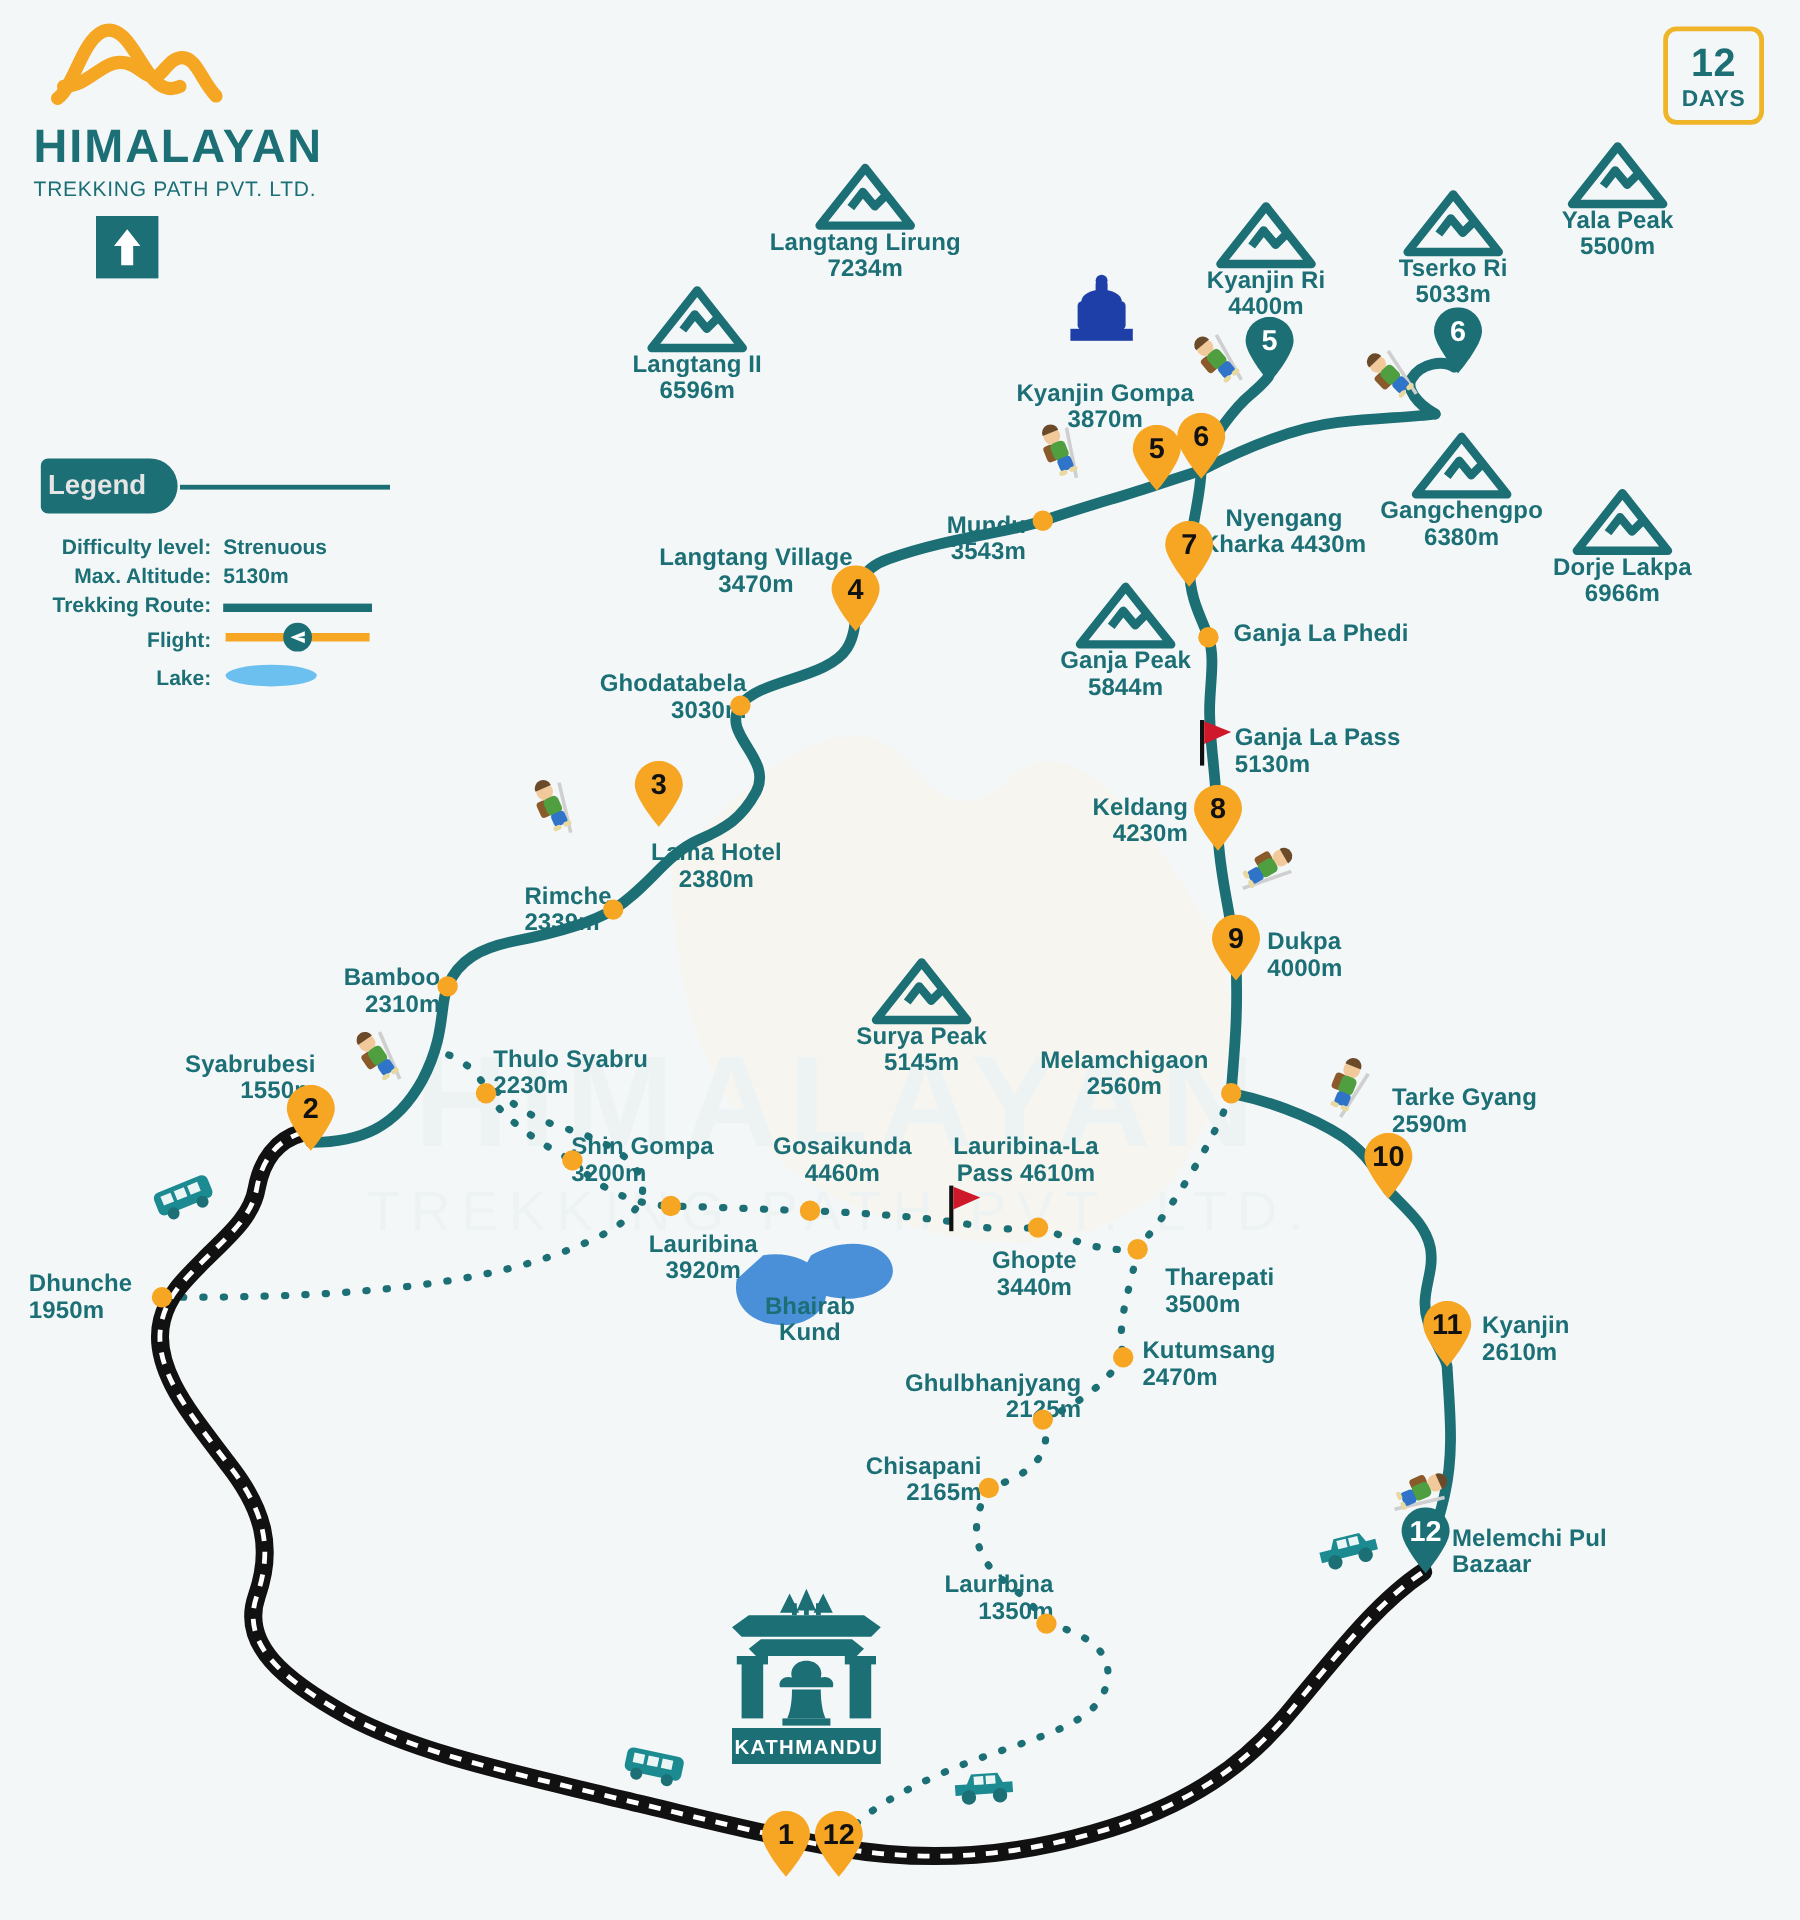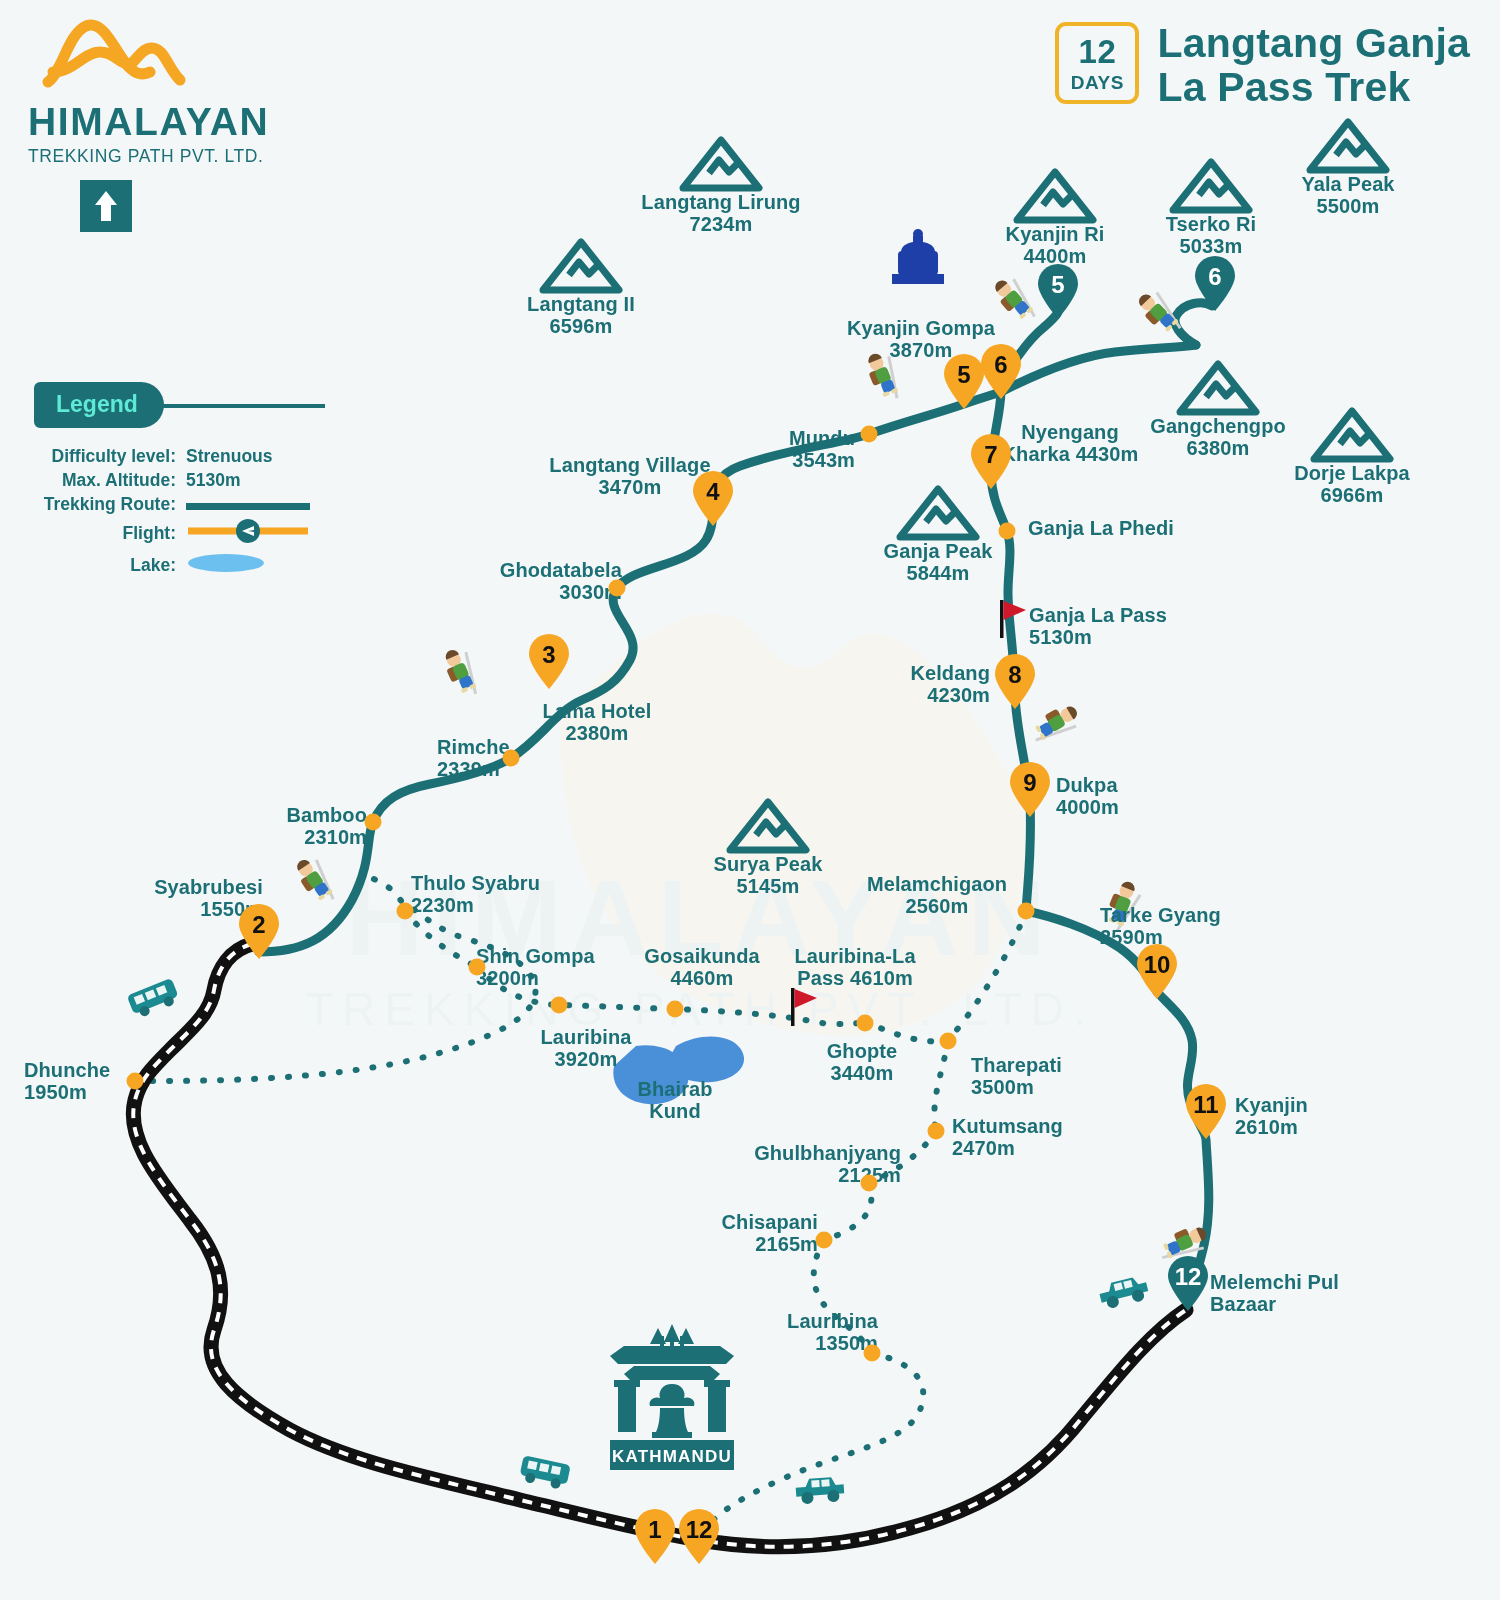--- a/index.html
+++ b/index.html
@@ -36,22 +36,22 @@
   .days-num { font-size:33px; font-weight:bold; letter-spacing:0.5px;}
   .days-lbl { font-size:19px; font-weight:bold; letter-spacing:0.5px; margin-top:5px;}
   .trek-title {
     color:#1b6f75; font-size:41px; font-weight:bold; line-height:1.07; text-align:left;
     letter-spacing:0.2px;
   }
 
   
   .legend { position:absolute; left:34px; top:382px; width:282px; }
   .legend-tab {
-    background:#1b6f75; color:#5eead4; font-size:23px; font-weight:bold;
-    padding:9px 26px 10px 22px; border-radius:8px 30px 30px 8px; display:inline-block;
+    background:#1b6f75; color:#e5e5e5; font-size:23px; font-weight:bold;
+    padding:9px 26px 10px 6px; border-radius:8px 30px 30px 8px; display:inline-block;
     position:relative; z-index:2;
   }
   .legend-rule { position:absolute; left:116px; top:22px; right:-9px; height:4px; background:#1b6f75; z-index:1;}
   .legend-rows { margin-top:18px; }
   .lrow { display:flex; align-items:center; margin-bottom:3px; }
   .lkey { width:152px; text-align:right; color:#1b6f75; font-size:17.5px; font-weight:bold; padding-right:10px; }
   .lval { color:#1b6f75; font-size:17.5px; font-weight:bold; flex:1; }
 
   
   .lbl {
@@ -399,24 +399,20 @@
 <div class="north-box">
   <svg width="26" height="34" viewBox="0 0 26 34">
     <path d="M13 2 L24 16 L18 16 L18 32 L8 32 L8 16 L2 16 Z" fill="#fff"></path>
   </svg>
 </div>
 
 <div class="title-wrap">
   <div class="days-badge">
     <span class="days-num">12</span>
     <span class="days-lbl">DAYS</span>
-  </div>
-  <div class="trek-title">
-    <div>Langtang Ganja</div>
-    <div>La Pass Trek</div>
   </div>
 </div>
 
 <div class="legend">
   <div style="position:relative;">
     <div class="legend-rule"></div>
     <span class="legend-tab">Legend</span>
   </div>
   <div class="legend-rows" id="legend-rows">
       <div class="lrow">
@@ -480,21 +476,21 @@
     <div class="lbl l" style="left: 971px; top: 1055px;"><span>Tharepati</span><span class="alt">3500m</span></div>
     <div class="lbl l" style="left: 952px; top: 1116px;"><span>Kutumsang</span><span class="alt">2470m</span></div>
     <div class="lbl r" style="left: 901px; top: 1143px;"><span>Ghulbhanjyang</span><span class="alt">2125m</span></div>
     <div class="lbl r" style="left: 818px; top: 1212px;"><span>Chisapani</span><span class="alt">2165m</span></div>
     <div class="lbl r" style="left: 878px; top: 1311px;"><span>Lauribina</span><span class="alt">1350m</span></div>
     <div class="lbl c" style="left: 1070px; top: 422px;"><span>Nyengang</span><span class="alt">Kharka 4430m</span></div>
     <div class="lbl l" style="left: 1028px; top: 518px;"><span>Ganja La Phedi</span></div>
     <div class="lbl l" style="left: 1029px; top: 605px;"><span>Ganja La Pass</span><span class="alt">5130m</span></div>
     <div class="lbl r" style="left: 990px; top: 663px;"><span>Keldang</span><span class="alt">4230m</span></div>
     <div class="lbl l" style="left: 1056px; top: 775px;"><span>Dukpa</span><span class="alt">4000m</span></div>
-    <div class="lbl l" style="left: 1100px; top: 905px;"><span>Tarke Gyang</span><span class="alt">2590m</span></div>
+    <div class="lbl l" style="left: 1160px; top: 905px;"><span>Tarke Gyang</span><span class="alt">2590m</span></div>
     <div class="lbl l" style="left: 1235px; top: 1095px;"><span>Kyanjin</span><span class="alt">2610m</span></div>
     <div class="lbl l" style="left: 1210px; top: 1272px;"><span>Melemchi Pul</span><span class="alt">Bazaar</span></div>
     <div class="dot" style="left: 617px; top: 588px;"></div>
     <div class="dot" style="left: 869px; top: 434px;"></div>
     <div class="dot" style="left: 511px; top: 758px;"></div>
     <div class="dot" style="left: 373px; top: 822px;"></div>
     <div class="dot" style="left: 405px; top: 911px;"></div>
     <div class="dot" style="left: 477px; top: 967px;"></div>
     <div class="dot" style="left: 559px; top: 1005px;"></div>
     <div class="dot" style="left: 675px; top: 1009px;"></div>

